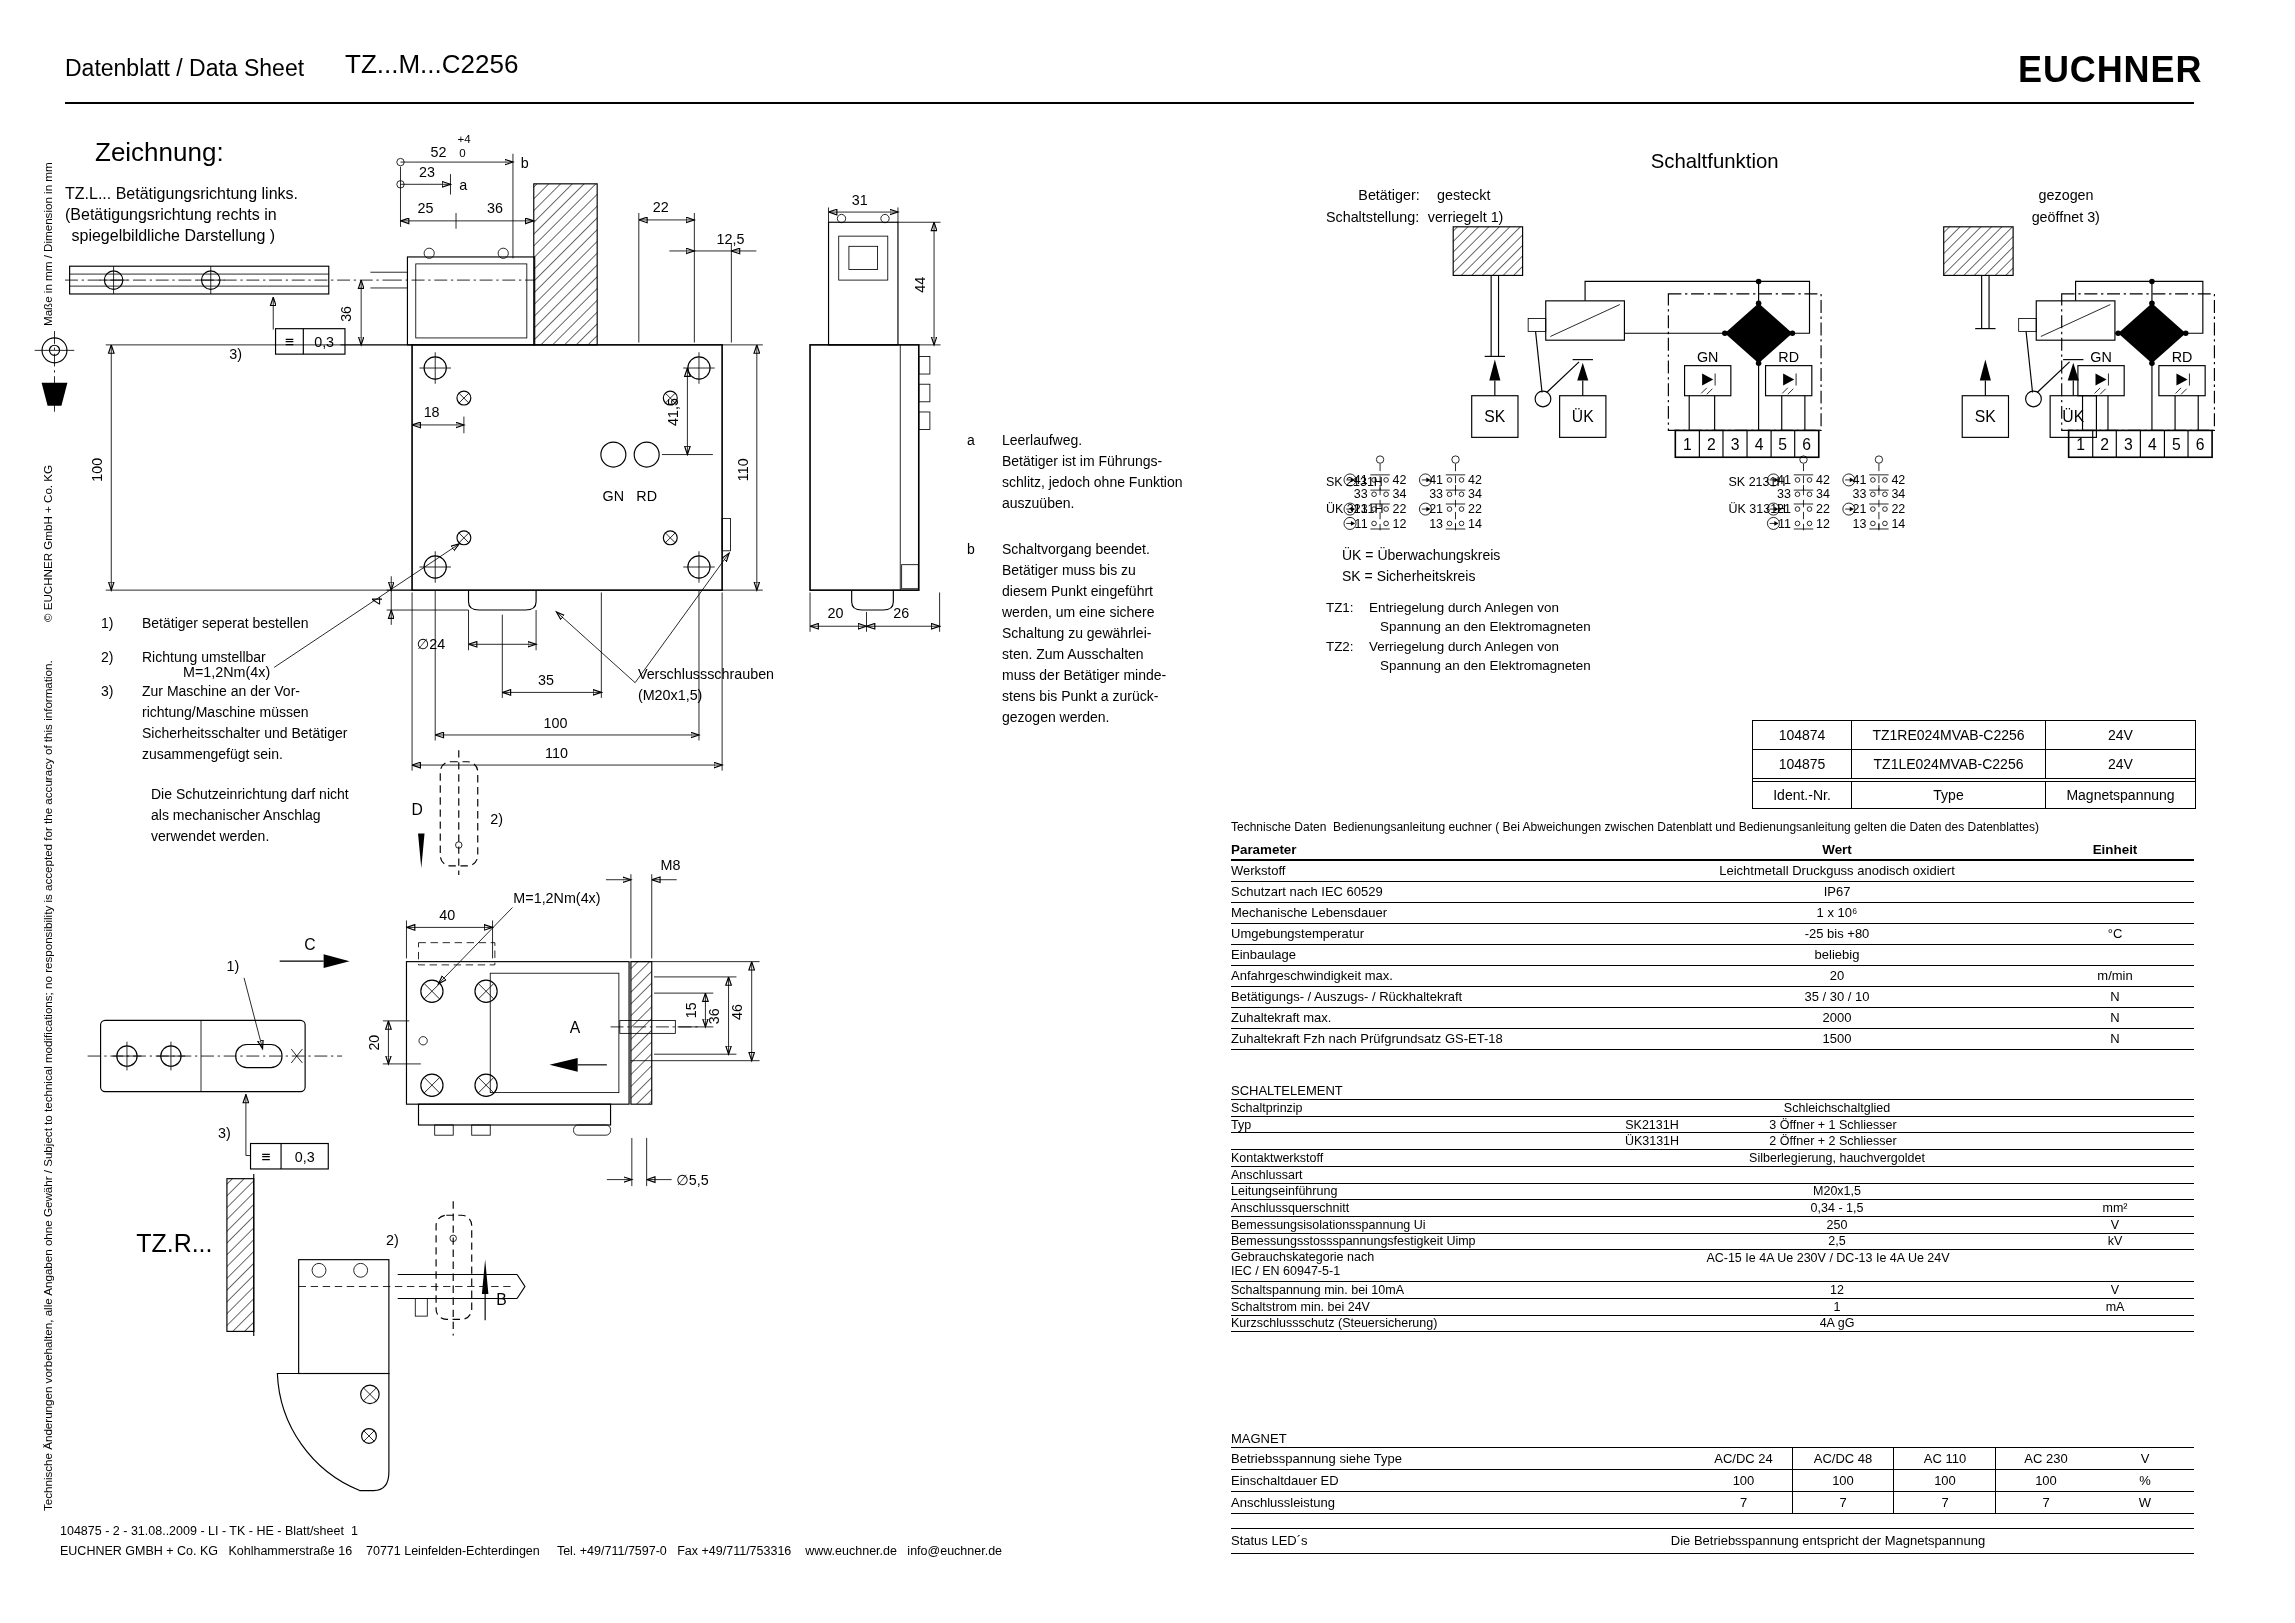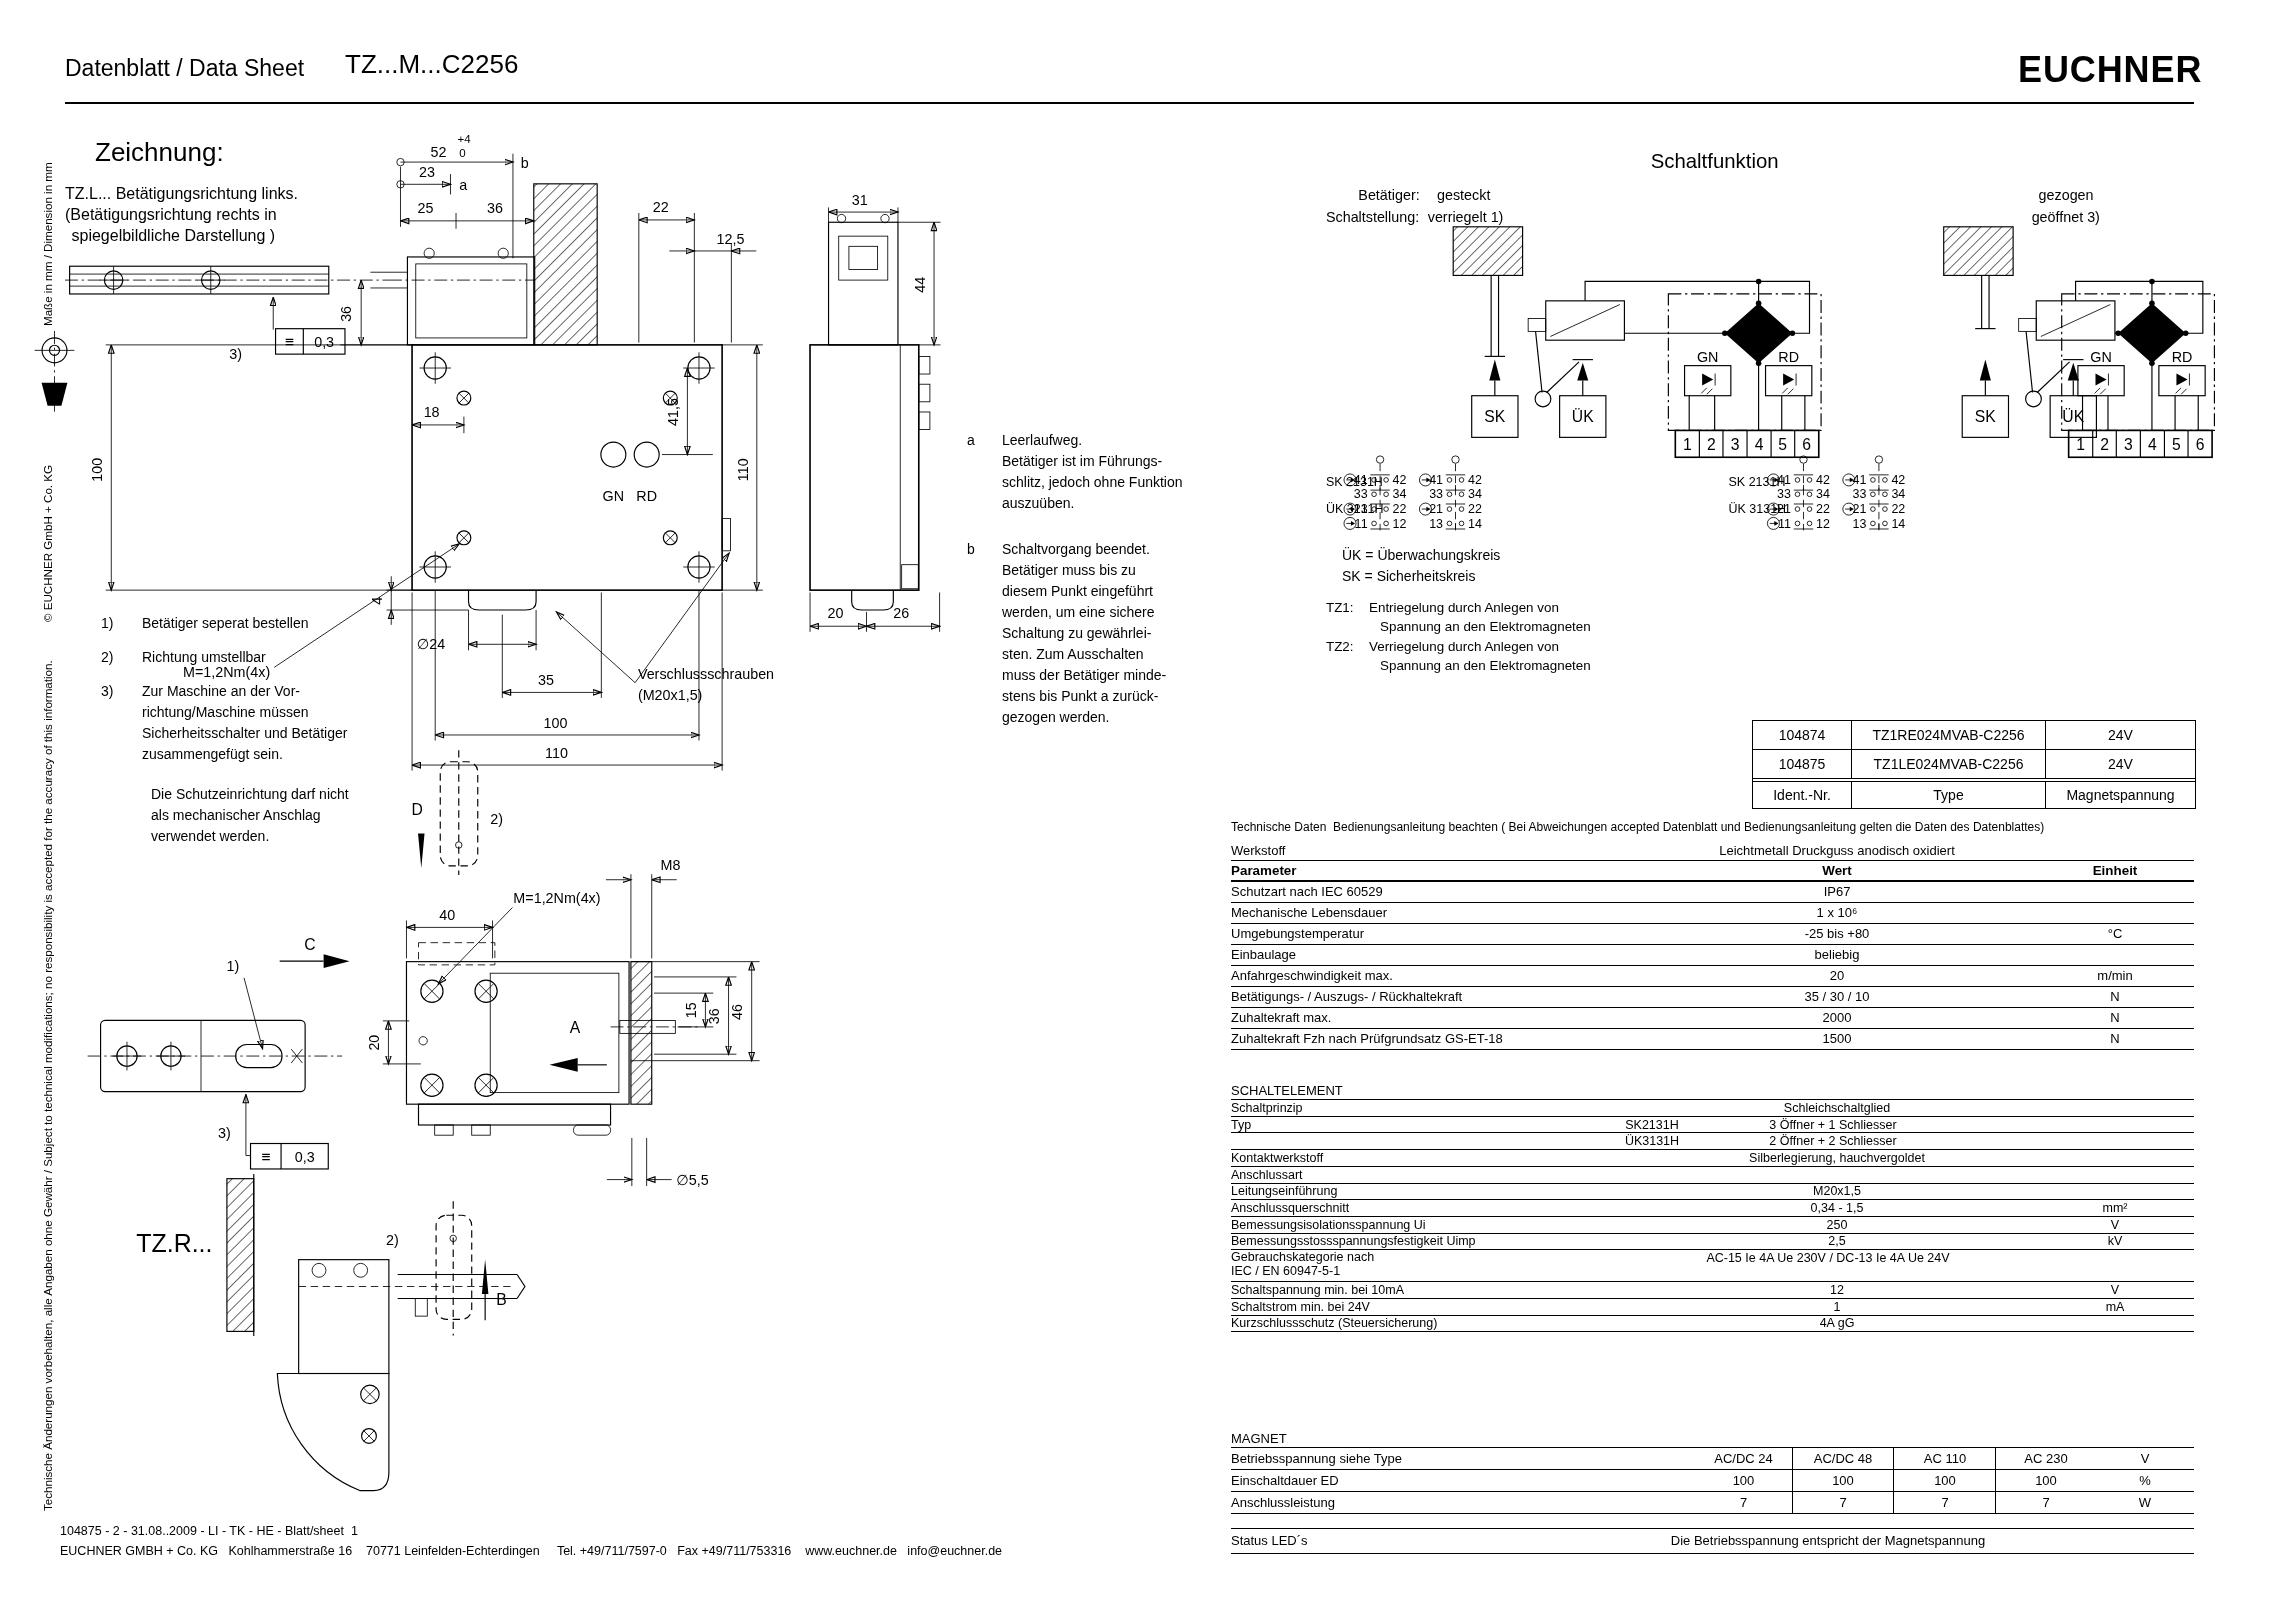--- a/index.html
+++ b/index.html
@@ -906,33 +906,33 @@
       <div class="ic3">24V</div>
     </div>
     <div class="idbl"></div>
     <div class="irow" style="height:26px;">
       <div class="ic1">Ident.-Nr.</div>
       <div class="ic2">Type</div>
       <div class="ic3">Magnetspannung</div>
     </div>
   </div>
 
-  <div class="abs pre" style="left:1231px;top:820px;font-size:12px;">Technische Daten  Bedienungsanleitung beachten ( Bei Abweichungen accepted Datenblatt und Bedienungsanleitung gelten die Daten des Datenblattes)</div>
+  <div class="abs pre" style="left:1231px;top:820px;font-size:12px;">Technische Daten  Bedienungsanleitung euchner ( Bei Abweichungen zwischen Datenblatt und Bedienungsanleitung gelten die Daten des Datenblattes)</div>
 
   <div class="ttable">
+    <div class="trow thead">
+      <div class="p">Parameter</div>
+      <div class="w">Wert</div>
+      <div class="e">Einheit</div>
+    </div>
     <div class="trow h43">
         <div class="p">Werkstoff</div>
         <div class="w">Leichtmetall Druckguss anodisch oxidiert</div>
         <div class="e"></div>
       </div>
-    <div class="trow thead">
-      <div class="p">Parameter</div>
-      <div class="w">Wert</div>
-      <div class="e">Einheit</div>
-    </div>
     <div class="trow h43">
         <div class="p">Schutzart nach IEC 60529</div>
         <div class="w">IP67</div>
         <div class="e"></div>
       </div>
     <div class="trow h43">
         <div class="p">Mechanische Lebensdauer</div>
         <div class="w">1 x 10⁶</div>
         <div class="e"></div>
       </div>

